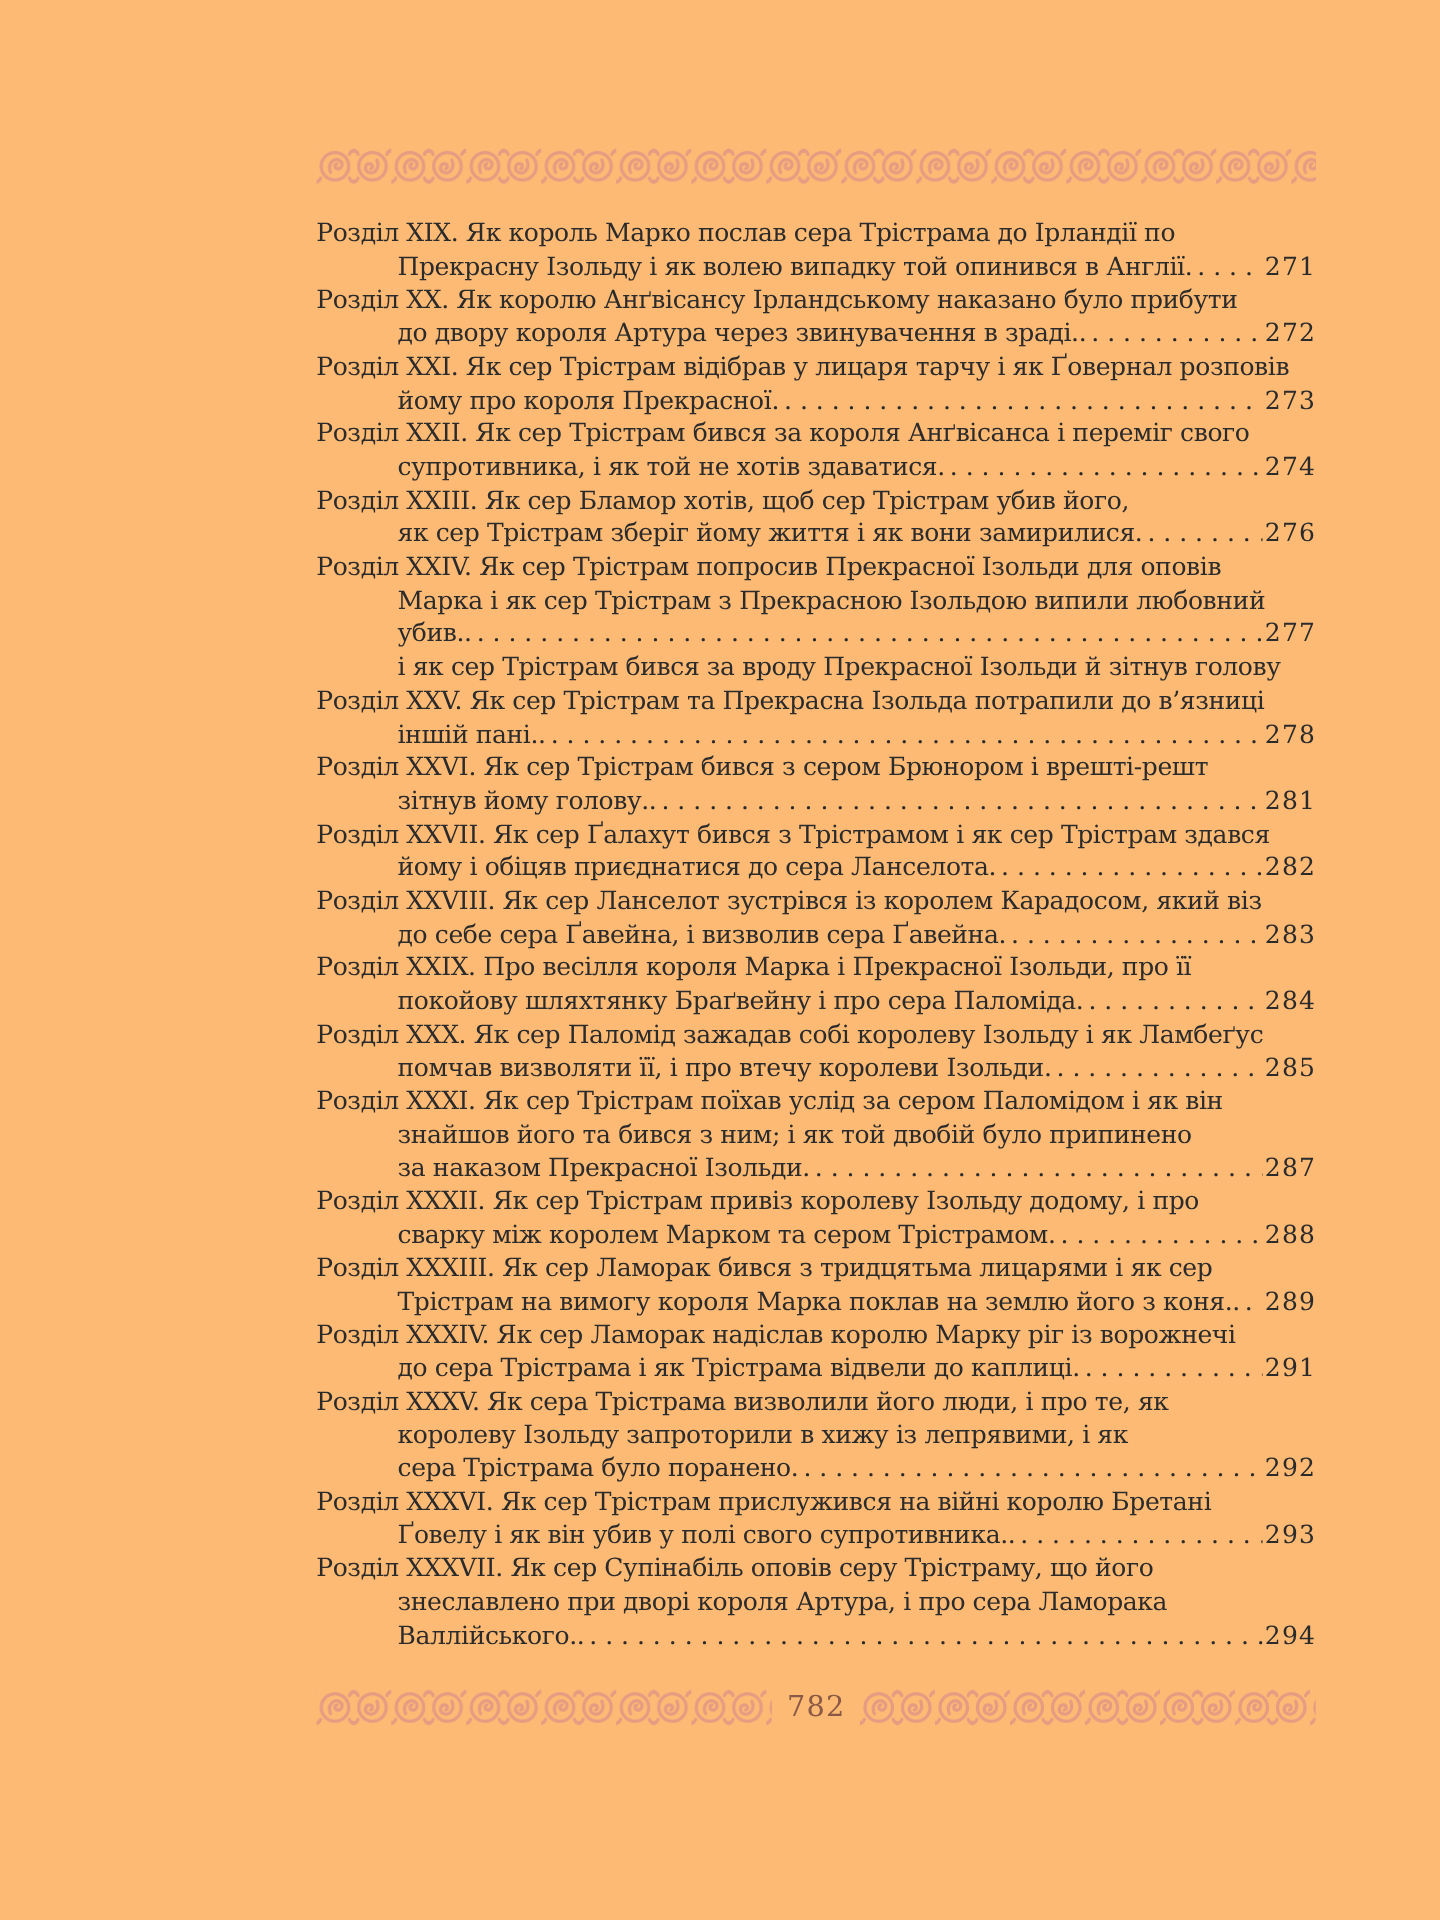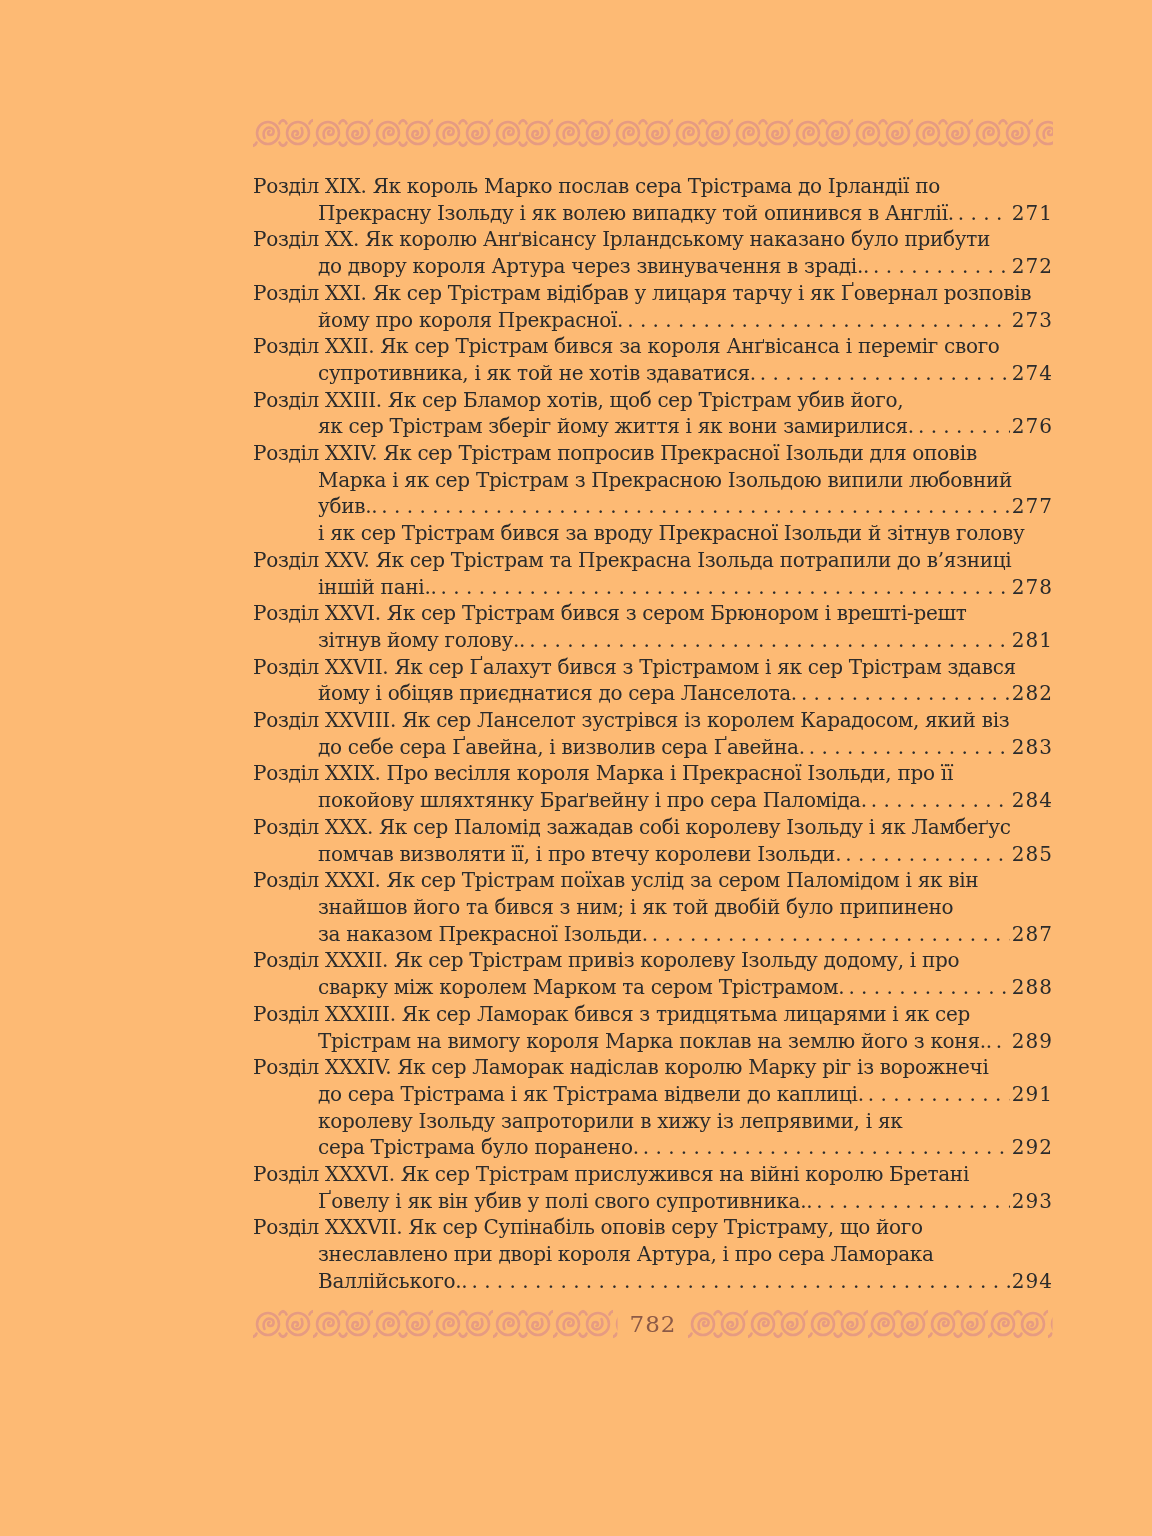--- a/index.html
+++ b/index.html
@@ -62,21 +62,21 @@
     letter-spacing: 0;
   }
   .leader::after {
     content: ". . . . . . . . . . . . . . . . . . . . . . . . . . . . . . . . . . . . . . . . . . . . . . . . . . . . . . . . . . . . . . . . . . . . . . . . . . . .";
   }
   .pg {
     flex: 0 0 auto;
     letter-spacing: 1px;
   }
   .footer {
-    margin-top: 12px;
+    margin-top: 28px;
     display: flex;
     align-items: center;
   }
   .footer .orn-strip {
     flex: 1 1 auto;
     width: 100%;
   }
   .folio {
     flex: 0 0 auto;
     font-size: 23px;
@@ -267,20 +267,21 @@
   <div class="entry">
           <div class="line">Розділ XXXIV. Як сер Ламорак надіслав королю Марку ріг із ворожнечі</div>
           <div class="line cont last">
             <span class="txt">до сера Трістрама і як Трістрама відвели до каплиці.</span>
             <span class="leader"></span>
             <span class="pg">291</span>
           </div>
         </div>
 
   <div class="entry">
+          <div class="line">Розділ XXXV. Як сера Трістрама визволили його люди, і про те, як</div>
           <div class="line cont">королеву Ізольду запроторили в хижу із лепрявими, і як</div>
           <div class="line cont last">
             <span class="txt">сера Трістрама було поранено.</span>
             <span class="leader"></span>
             <span class="pg">292</span>
           </div>
         </div>
 
   <div class="entry">
           <div class="line">Розділ XXXVI. Як сер Трістрам прислужився на війні королю Бретані</div>

